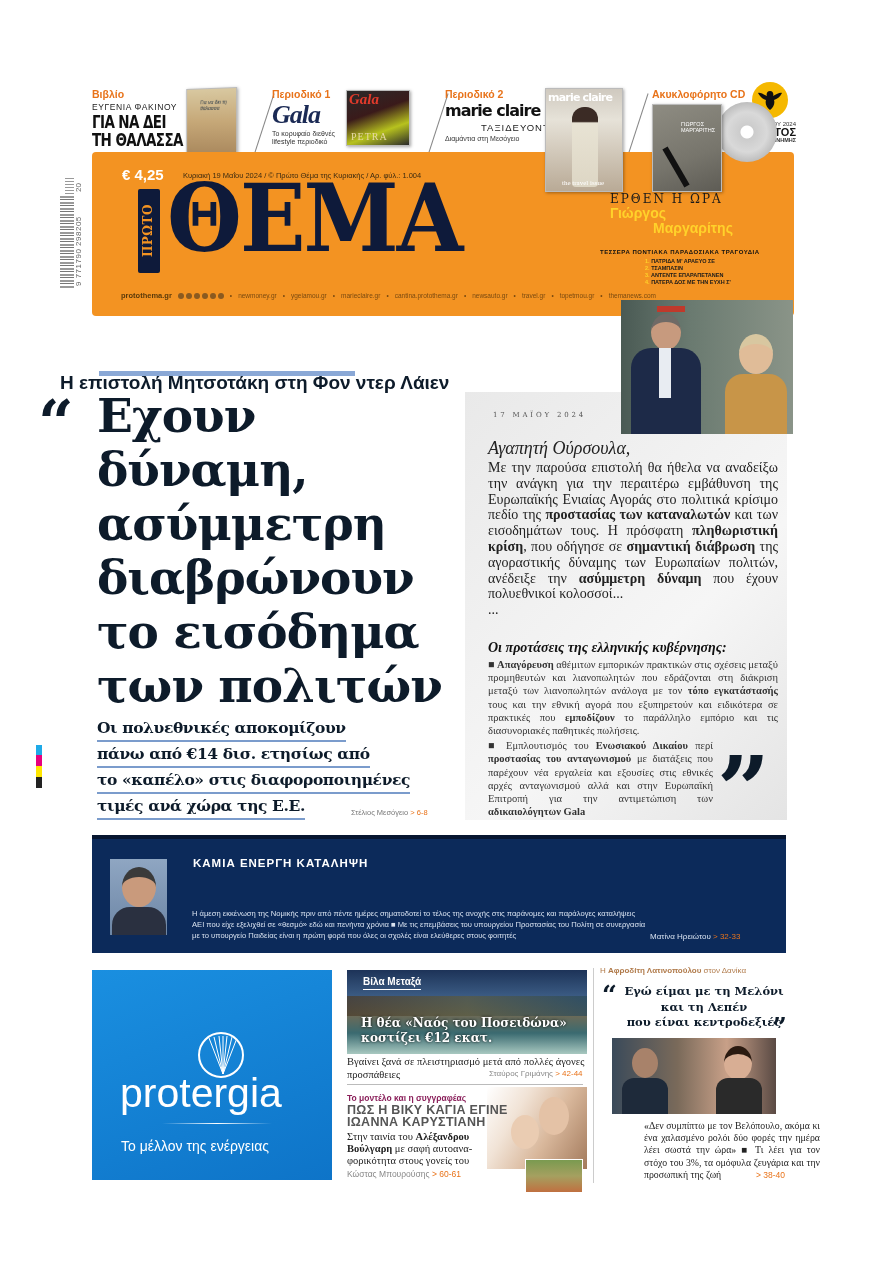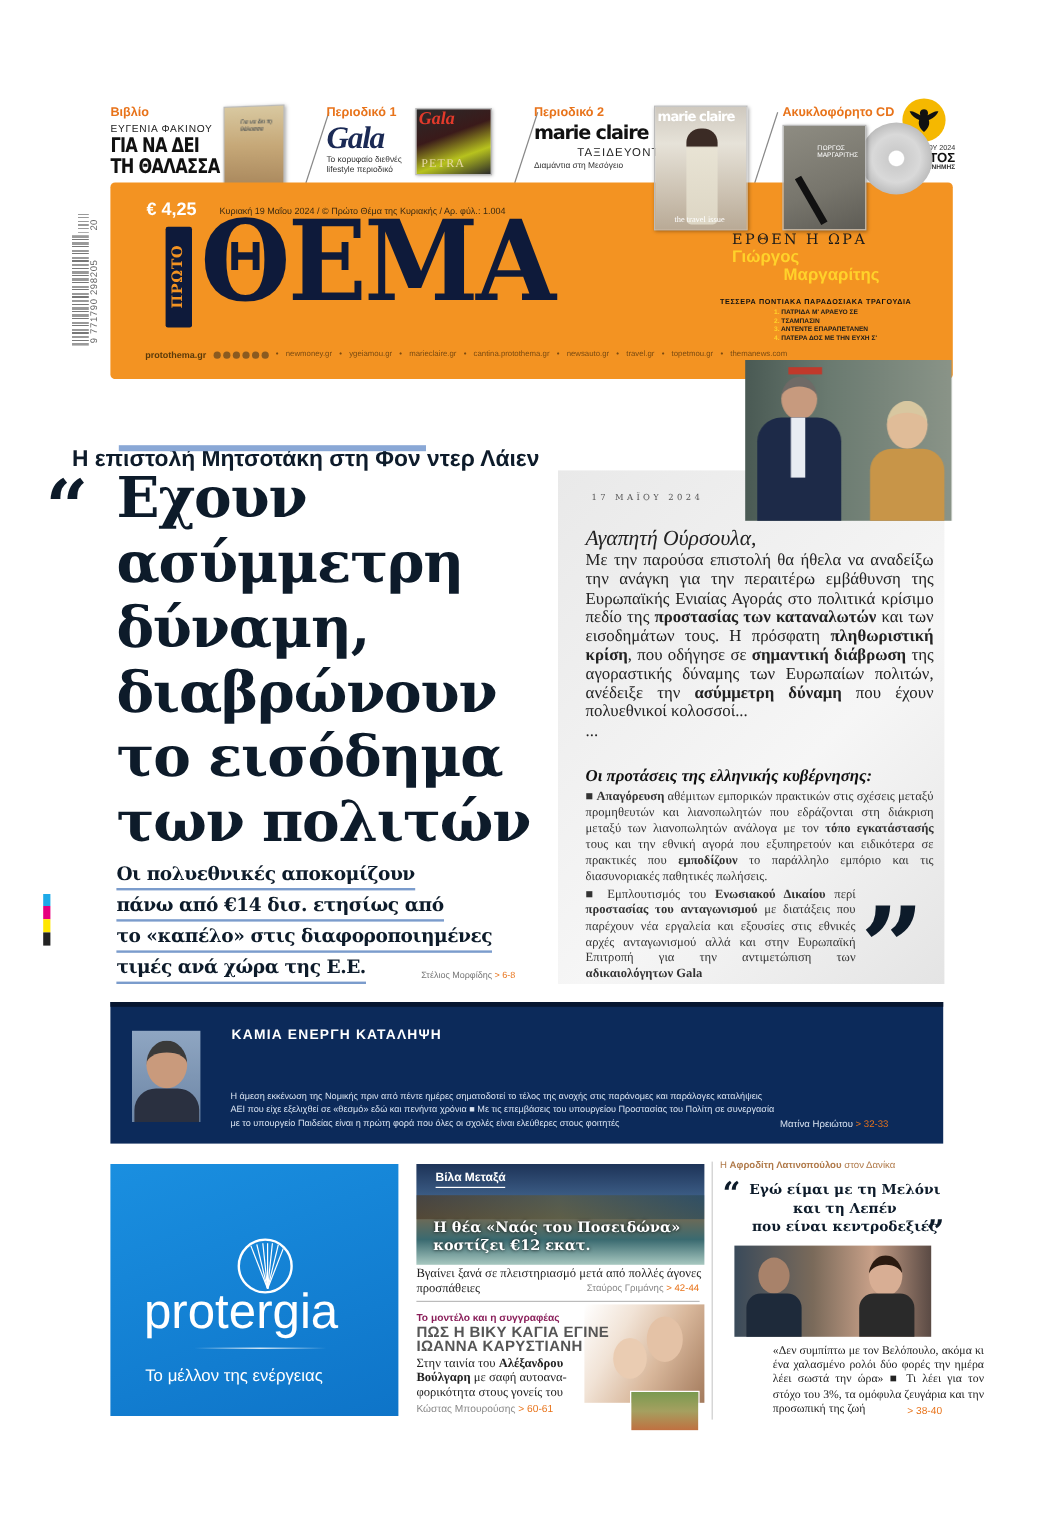--- a/index.html
+++ b/index.html
@@ -171,35 +171,35 @@
   <div class="abs" style="left:100px;top:34px;width:70px;height:100px;">
     <div class="abs" style="left:18px;top:0;width:34px;height:40px;border-radius:50%;background:#e0bc98;border-top:10px solid #d8c7a0;"></div>
     <div class="abs" style="left:4px;top:40px;width:62px;height:70px;border-radius:18px 18px 0 0;background:#c89548;"></div>
   </div>
   <div class="abs" style="left:36px;top:6px;width:28px;height:6px;background:#c0392b;"></div>
 </div>
 
 <div class="abs serif-bold" style="left:38px;top:392px;font-size:62px;line-height:1;color:#0d1b2a;">“</div>
 <div class="abs" style="left:97px;top:389px;width:360px;font-family:'DejaVu Serif',serif;font-weight:bold;font-size:47px;line-height:54px;letter-spacing:-1px;color:#0d1b2a;">
   <div>Εχουν</div>
+  <div>δύναμη,</div>
   <div>ασύμμετρη</div>
-  <div>δύναμη,</div>
   <div>διαβρώνουν</div>
   <div>το εισόδημα</div>
   <div>των πολιτών</div>
 </div>
 
 <div class="abs" style="left:97px;top:716px;font-family:'DejaVu Serif',serif;font-weight:bold;font-size:15.5px;line-height:24px;color:#0d1b2a;letter-spacing:-0.4px;">
   <div class="underline-line" style="display:inline-block;">Οι πολυεθνικές αποκομίζουν</div><br>
   <div class="underline-line" style="display:inline-block;">πάνω από €14 δισ. ετησίως από</div><br>
   <div class="underline-line" style="display:inline-block;">το «καπέλο» στις διαφοροποιημένες</div><br>
   <div class="underline-line" style="display:inline-block;">τιμές ανά χώρα της Ε.Ε.</div>
 </div>
 <div class="abs" style="left:351px;top:808px;font-size:7.5px;color:#777;">
-  <span>Στέλιος Μορφίδης</span> <span class="page-ref">&gt; 6-8</span>
+  <span>Στέλιος Μεσόγειο</span> <span class="page-ref">&gt; 6-8</span>
 </div>
 
 <div class="abs" id="letter">
   <div class="abs" style="left:28px;top:19px;font-family:'DejaVu Serif',serif;font-size:7px;letter-spacing:2.8px;color:#555;">17 ΜΑΪΟΥ 2024</div>
   <div class="abs serif" style="left:23px;top:46px;font-style:italic;font-size:18px;color:#222;">Αγαπητή Ούρσουλα,</div>
   <div class="abs serif letter-body" style="left:23px;top:68px;width:290px;font-size:14px;line-height:15.8px;color:#222;text-align:justify;">
     <span>Με την παρούσα επιστολή θα ήθελα να αναδείξω την ανάγκη για την περαιτέρω εμβάθυνση της Ευρωπαϊκής Ενιαίας Αγοράς στο πολιτικά κρίσιμο πεδίο της</span> <b>προστασί­ας των καταναλωτών</b> <span>και των εισοδημάτων τους. Η πρόσφατη</span> <b>πληθωριστική κρίση</b><span>, που οδήγησε σε</span> <b>σημαντική διάβρωση</b> <span>της αγοραστικής δύναμης των Ευρωπαίων πολιτών, ανέδειξε την</span> <b>ασύμμετρη δύναμη</b> <span>που έχουν πολυεθνικοί κολοσσοί...</span>
     <div>...</div>
   </div>
   <div class="abs serif" style="left:23px;top:248px;font-weight:bold;font-style:italic;font-size:14px;color:#111;">Οι προτάσεις της ελληνικής κυβέρνησης:</div>

